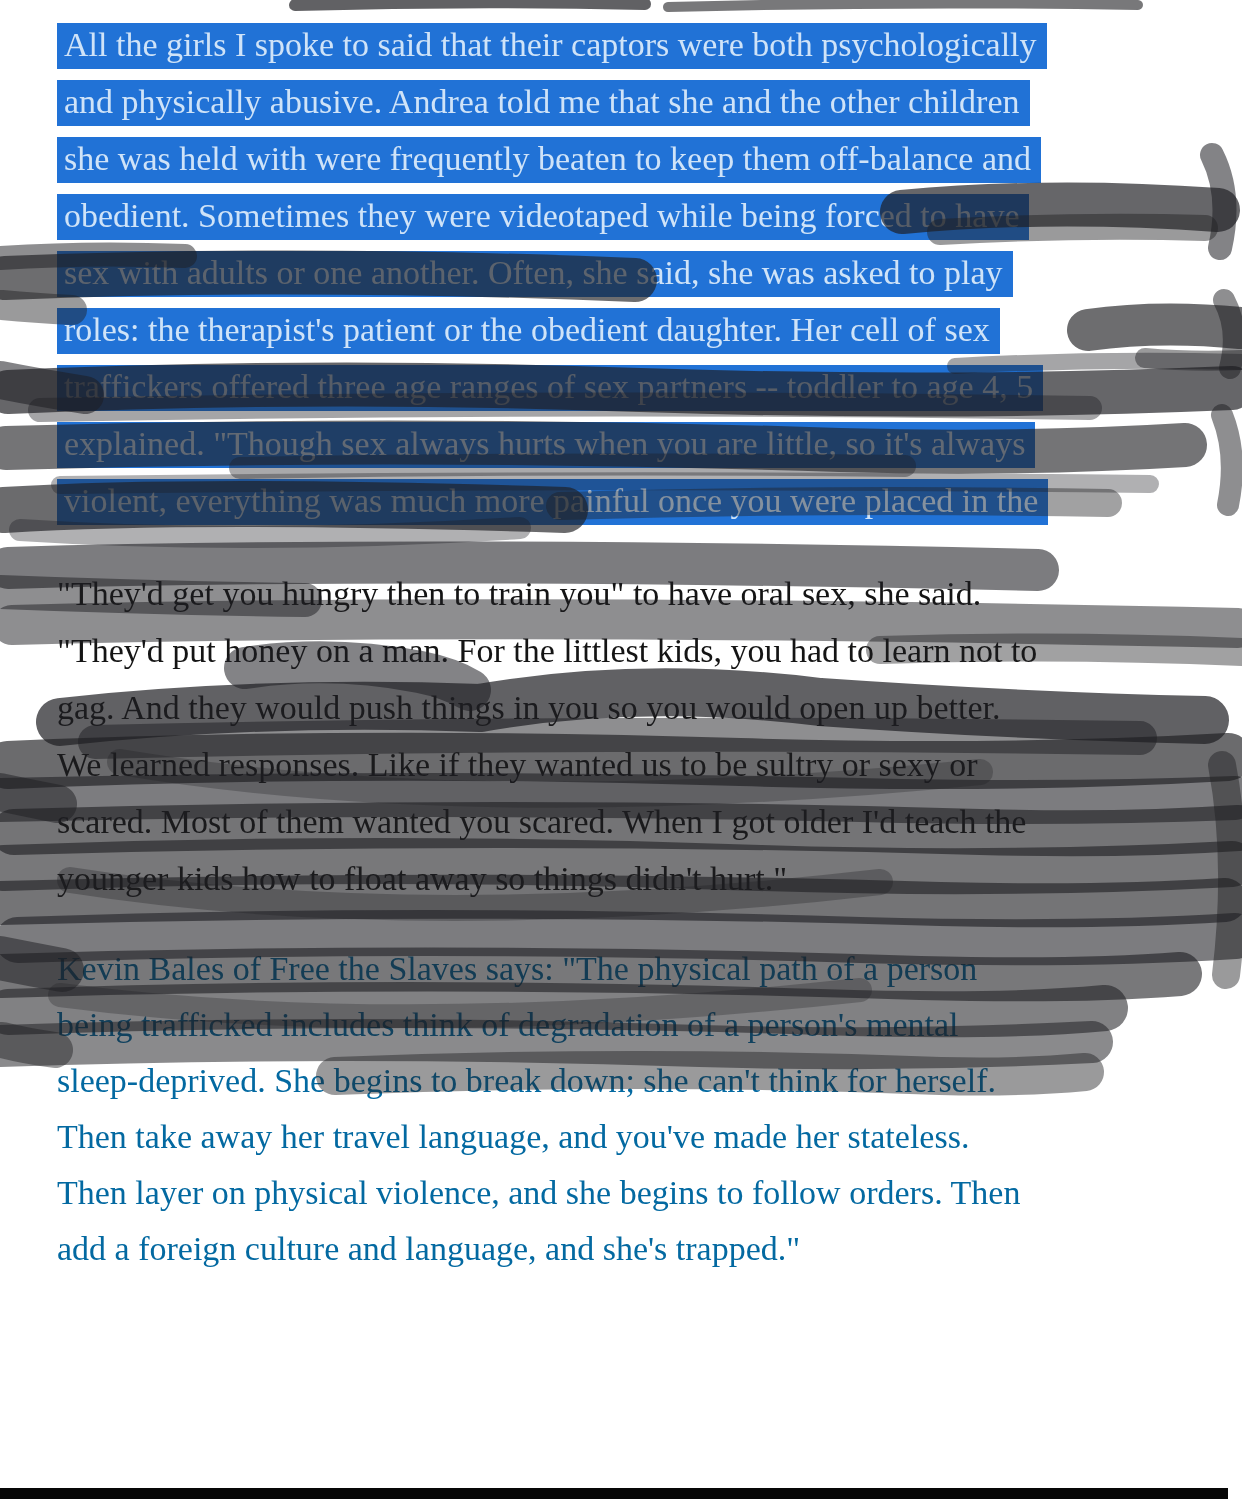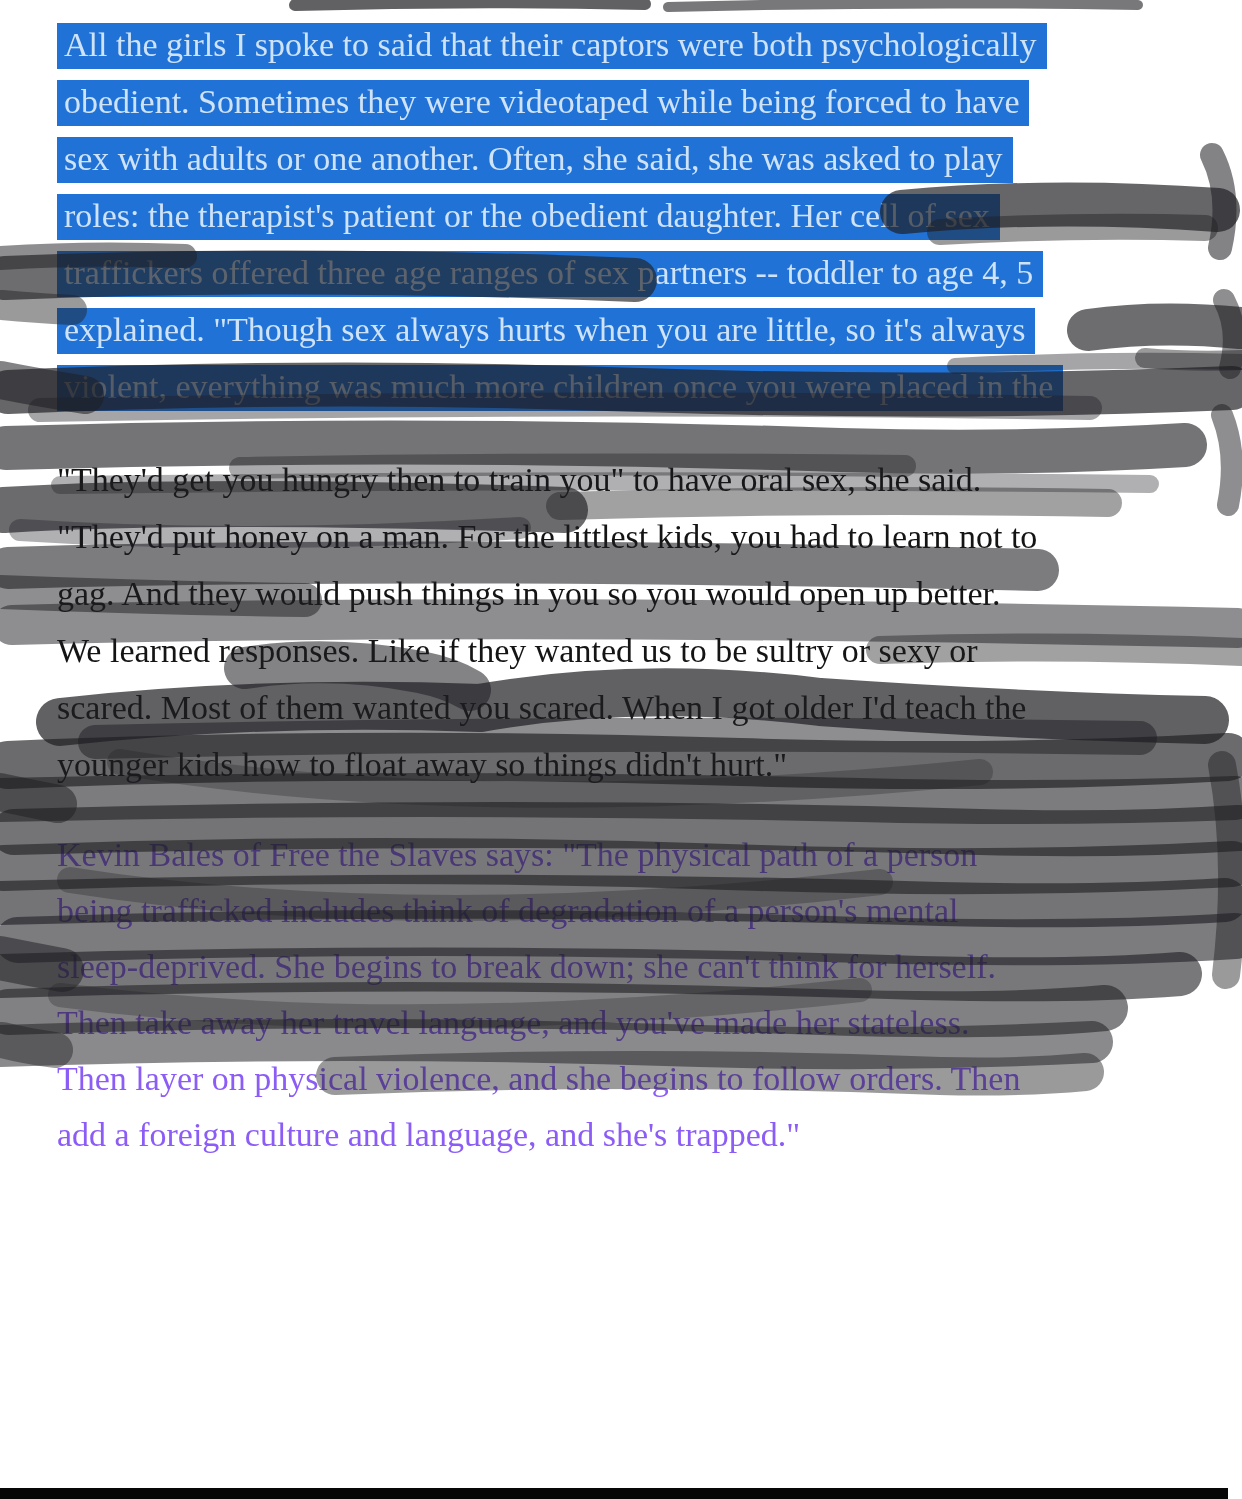--- a/index.html
+++ b/index.html
@@ -24,21 +24,21 @@
   .plain-par .row{
     font-size:34px;
     line-height:44px;
     color:#141414;
   }
   .last-par{margin-top:33px;}
   .last-par .row{
     height:56px;
     font-size:34px;
     line-height:44px;
-    color:#8b5cf6;
+    color:#0369a1;
   }
   #scribbles{
     position:absolute;left:0;top:0;width:1242px;height:1499px;
     pointer-events:none;
   }
   #scribbles path{
     fill:none;
     stroke:#1e1e22;
     stroke-linecap:round;
     stroke-linejoin:round;
@@ -50,26 +50,28 @@
 </style>
 </head>
 <body>
 
 <div id="screen">
 
   <div class="doc">
 
     <div>
       <div class="row"><span class="hl">All the girls I spoke to said that their captors were both psychologically</span></div>
+      <div class="row"><span class="hl">and physically abusive. Andrea told me that she and the other children</span></div>
+      <div class="row"><span class="hl">she was held with were frequently beaten to keep them off-balance and</span></div>
       <div class="row"><span class="hl">obedient. Sometimes they were videotaped while being forced to have</span></div>
       <div class="row"><span class="hl">sex with adults or one another. Often, she said, she was asked to play</span></div>
       <div class="row"><span class="hl">roles: the therapist's patient or the obedient daughter. Her cell of sex</span></div>
       <div class="row"><span class="hl">traffickers offered three age ranges of sex partners -- toddler to age 4, 5</span></div>
       <div class="row"><span class="hl">explained. "Though sex always hurts when you are little, so it's always</span></div>
-      <div class="row"><span class="hl">violent, everything was much more children once you were placed in the</span></div>
+      <div class="row"><span class="hl">violent, everything was much more painful once you were placed in the</span></div>
     </div>
 
     <div class="plain-par">
       <div class="row">"They'd get you hungry then to train you" to have oral sex, she said.</div>
       <div class="row">"They'd put honey on a man. For the littlest kids, you had to learn not to</div>
       <div class="row">gag. And they would push things in you so you would open up better.</div>
       <div class="row">We learned responses. Like if they wanted us to be sultry or sexy or</div>
       <div class="row">scared. Most of them wanted you scared. When I got older I'd teach the</div>
       <div class="row">younger kids how to float away so things didn't hurt."</div>
     </div>

